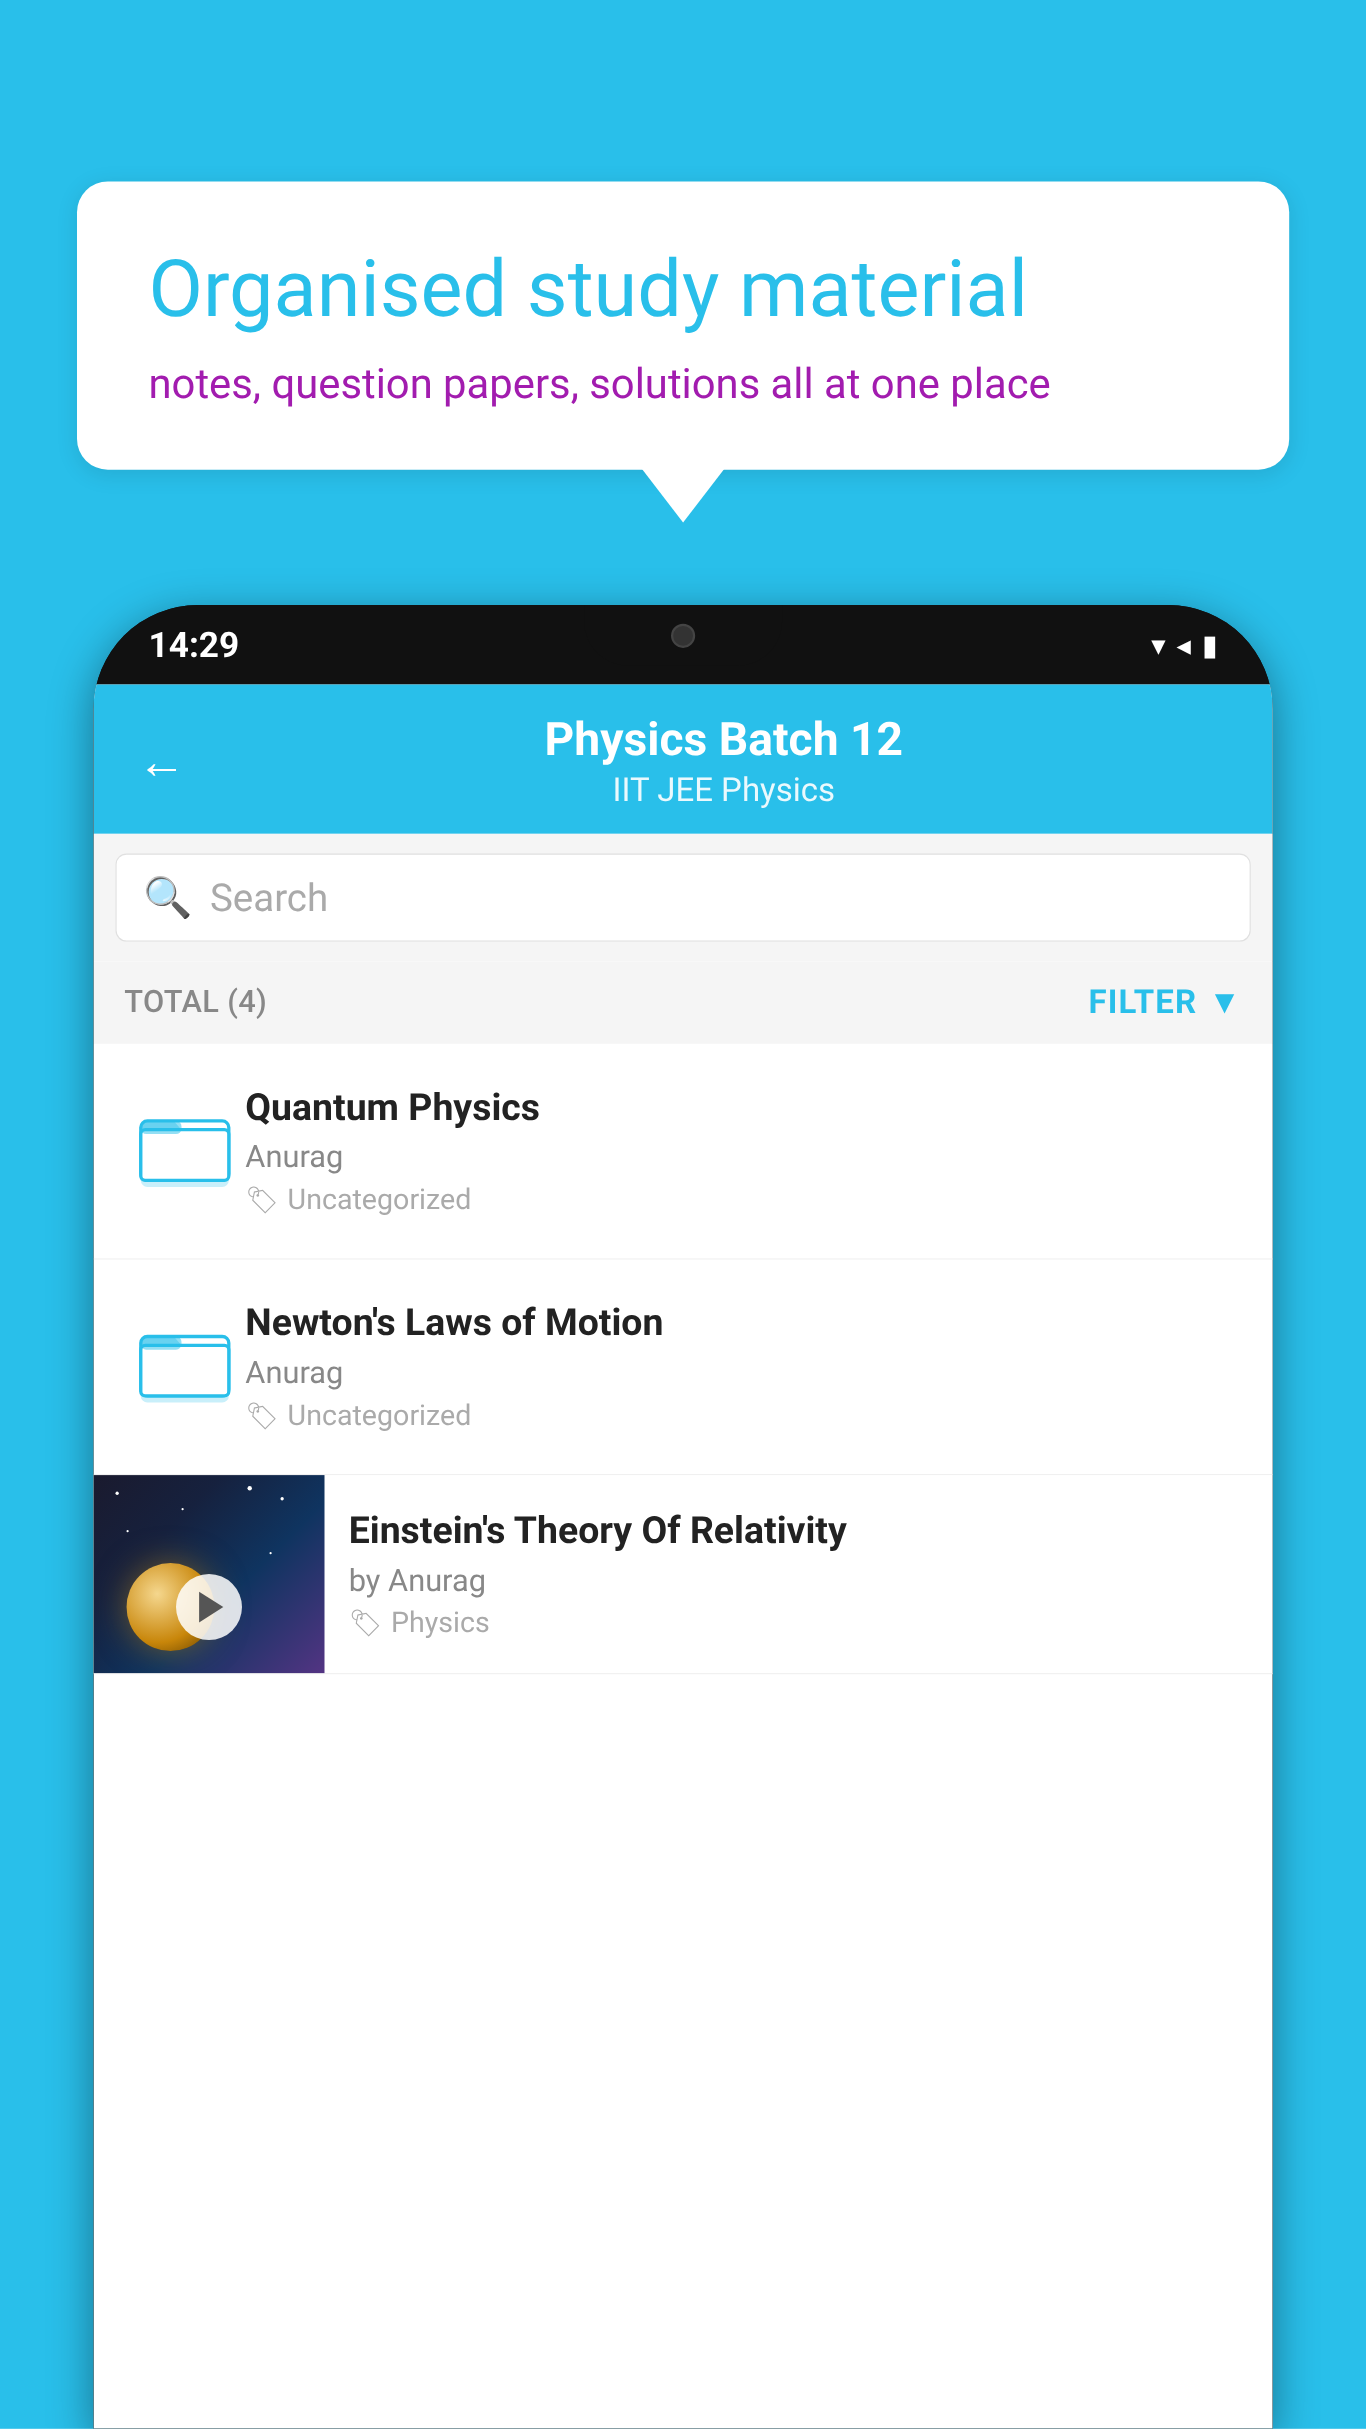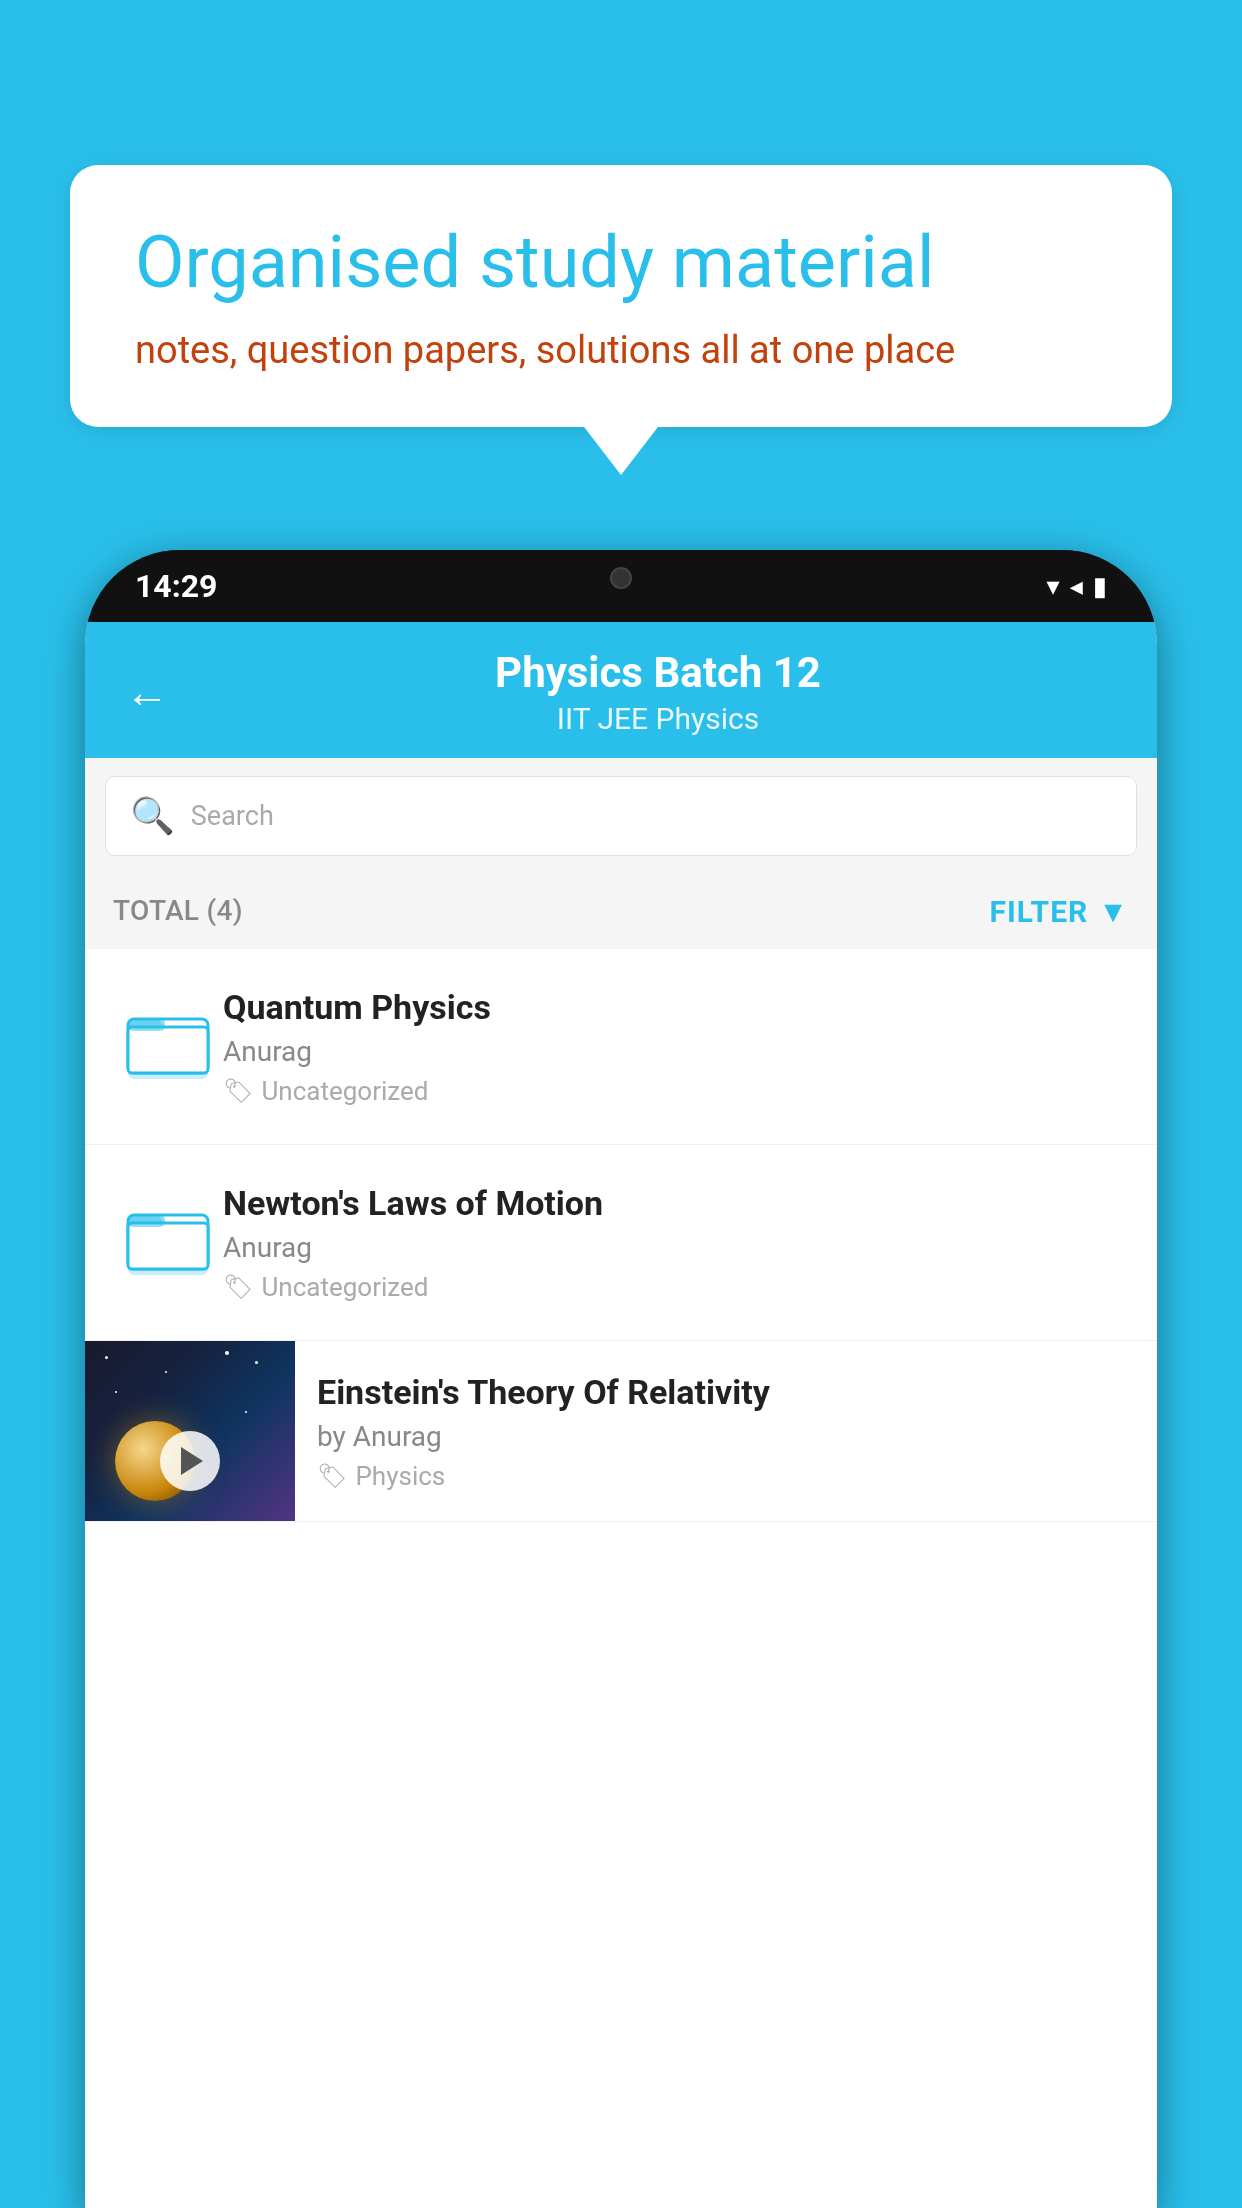--- a/index.html
+++ b/index.html
@@ -41,21 +41,21 @@
 
     .bubble-title {
       color: #29BFEA;
       font-size: 72px;
       font-weight: 400;
       line-height: 1.2;
       margin-bottom: 22px;
     }
 
     .bubble-subtitle {
-      color: #c2410c;
+      color: #a21caf;
       font-size: 38px;
       font-weight: 400;
     }
 
     
     .phone-frame {
       position: absolute;
       top: 550px;
       left: 85px;
       right: 85px;
@@ -205,21 +205,21 @@
       border: 1px solid #e0e0e0;
     }
 
     .search-icon-svg {
       color: #aaa;
       font-size: 36px;
     }
 
     .search-text {
       color: #aaa;
-      font-size: 27px;
+      font-size: 35px;
     }
 
     
     .filter-bar {
       display: flex;
       justify-content: space-between;
       padding: 20px 28px;
       background: #f5f5f5;
     }
 

